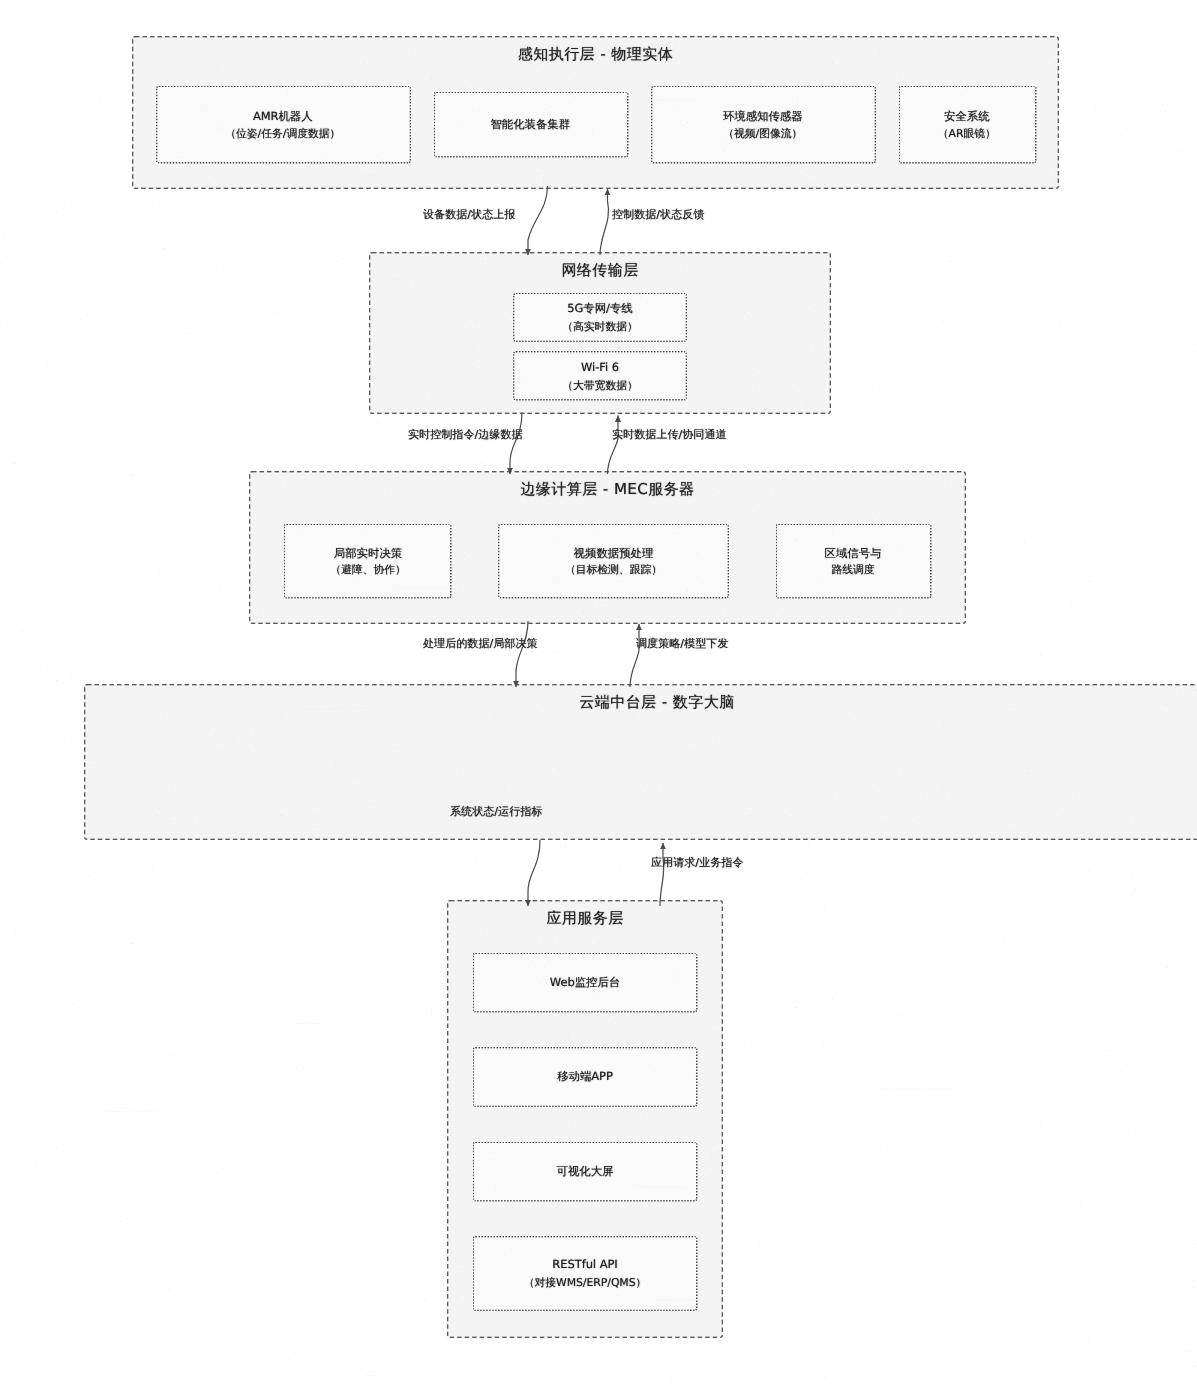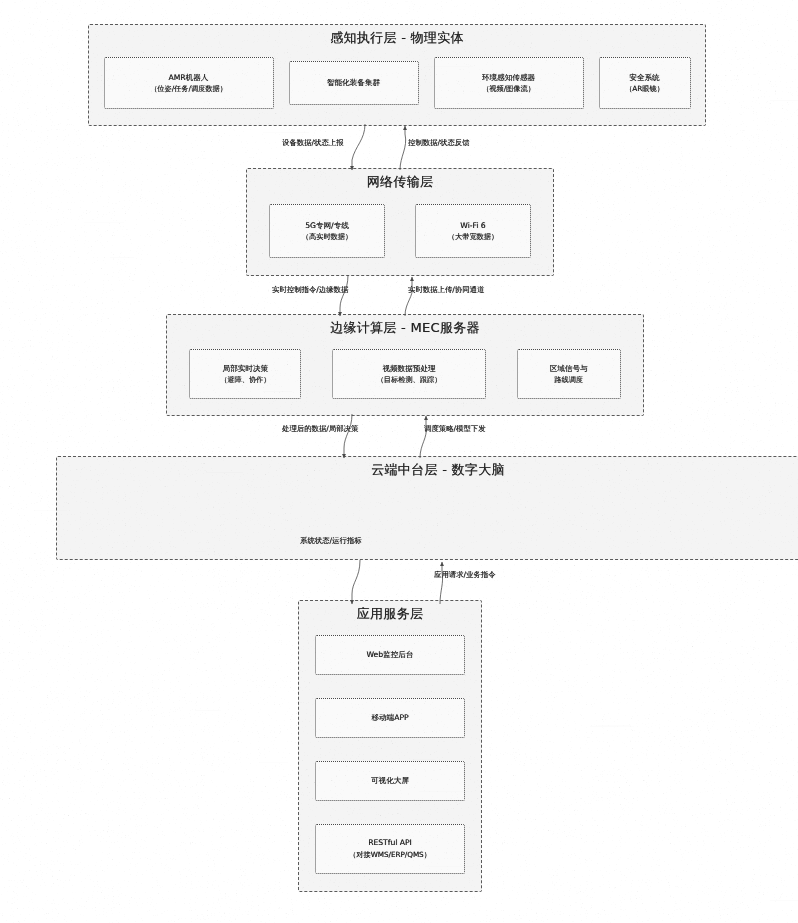--- a/index.html
+++ b/index.html
@@ -30,21 +30,21 @@
     position:absolute;
     box-sizing:border-box;
     border:1px dashed #5a5a5a;
     background:#f4f4f4;
     border-radius:2px;
   }
   .layer-title{
     position:absolute;
     top:4px;left:0;right:0;
     text-align:center;
-    font-size:13px;
+    font-size:10px;
     letter-spacing:.3px;
     color:#232323;
     white-space:nowrap;
   }
   .node-row{
     position:absolute;
     left:0;right:0;
     display:flex;
     justify-content:space-around;
     align-items:center;
@@ -139,21 +139,21 @@
       <span class="l2 fuzzy">（AR眼镜）</span>
     </div>
   </div>
 </div>
 
 <div class="edge-label fuzzy" style="left:282px;top:138px;">设备数据/状态上报</div>
 <div class="edge-label fuzzy" style="left:408px;top:138px;">控制数据/状态反馈</div>
 
 <div class="layer" style="left:246px;top:168px;width:308px;height:108px;">
   <div class="layer-title fuzzy">网络传输层</div>
-  <div class="node-row" style="top:26px;height:72px;">
+  <div class="node-row" style="top:26px;height:72px;flex-direction:column;">
     <div class="node" style="width:116px;height:54px;">
       <span class="fuzzy">5G专网/专线</span>
       <span class="l2 fuzzy">（高实时数据）</span>
     </div>
     <div class="node" style="width:116px;height:54px;">
       <span class="fuzzy">Wi-Fi 6</span>
       <span class="l2 fuzzy">（大带宽数据）</span>
     </div>
   </div>
 </div>

